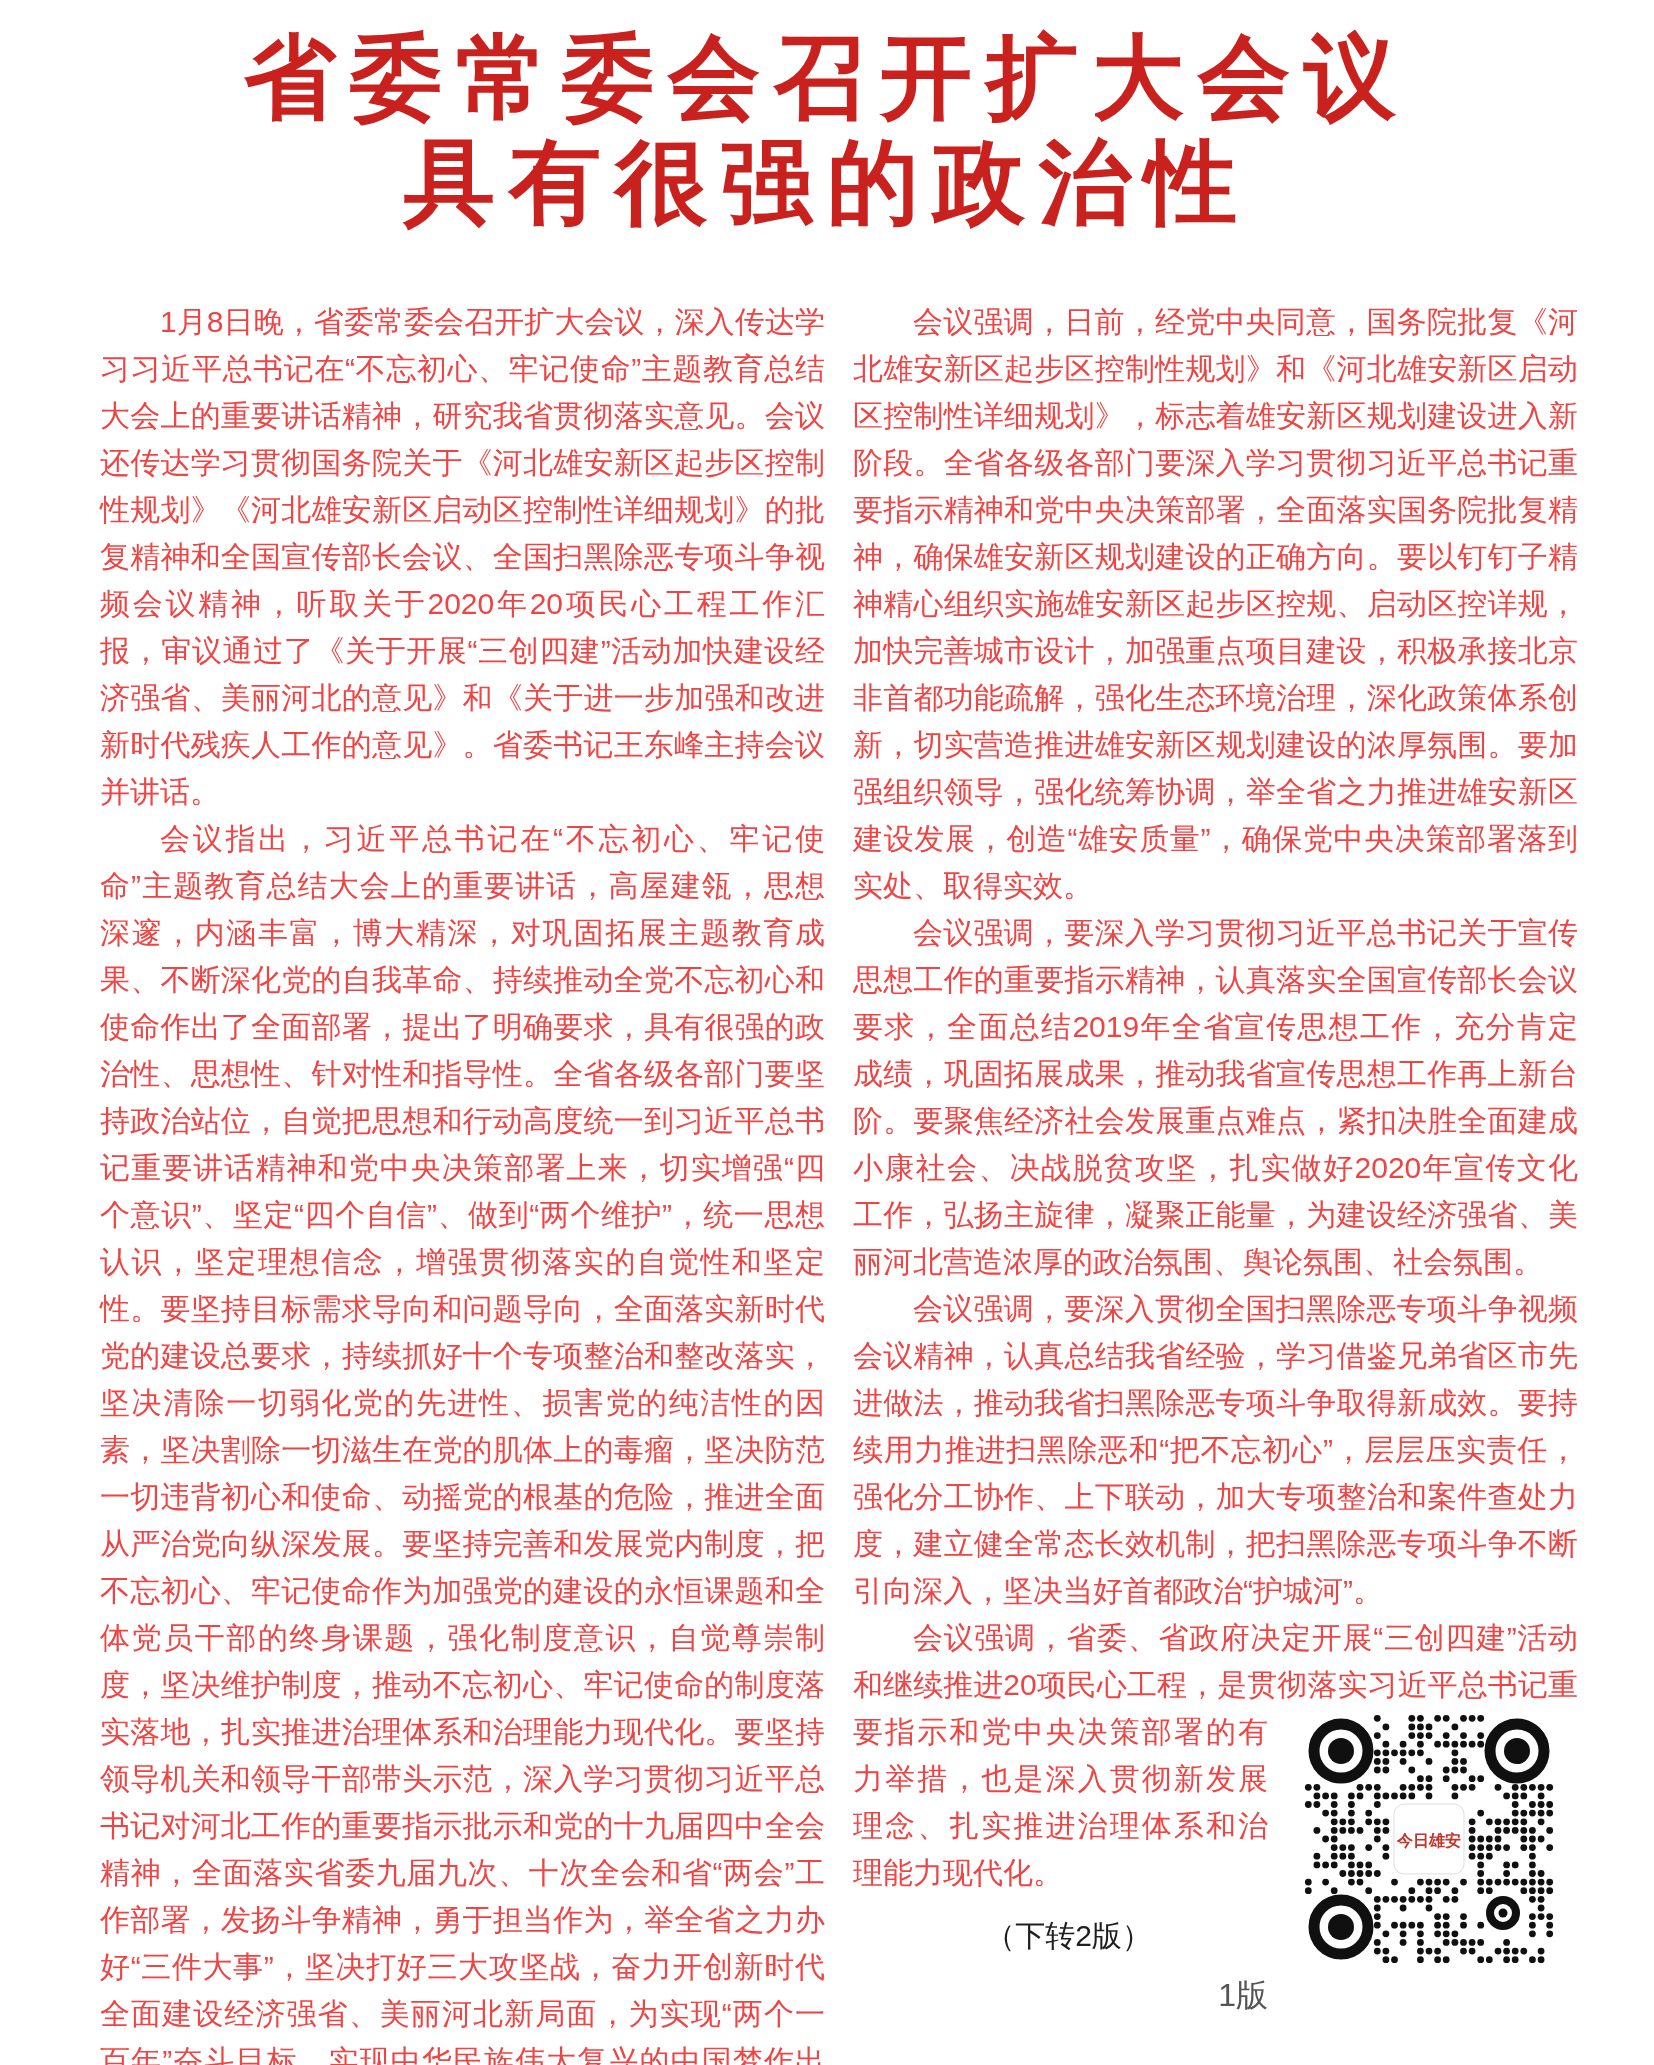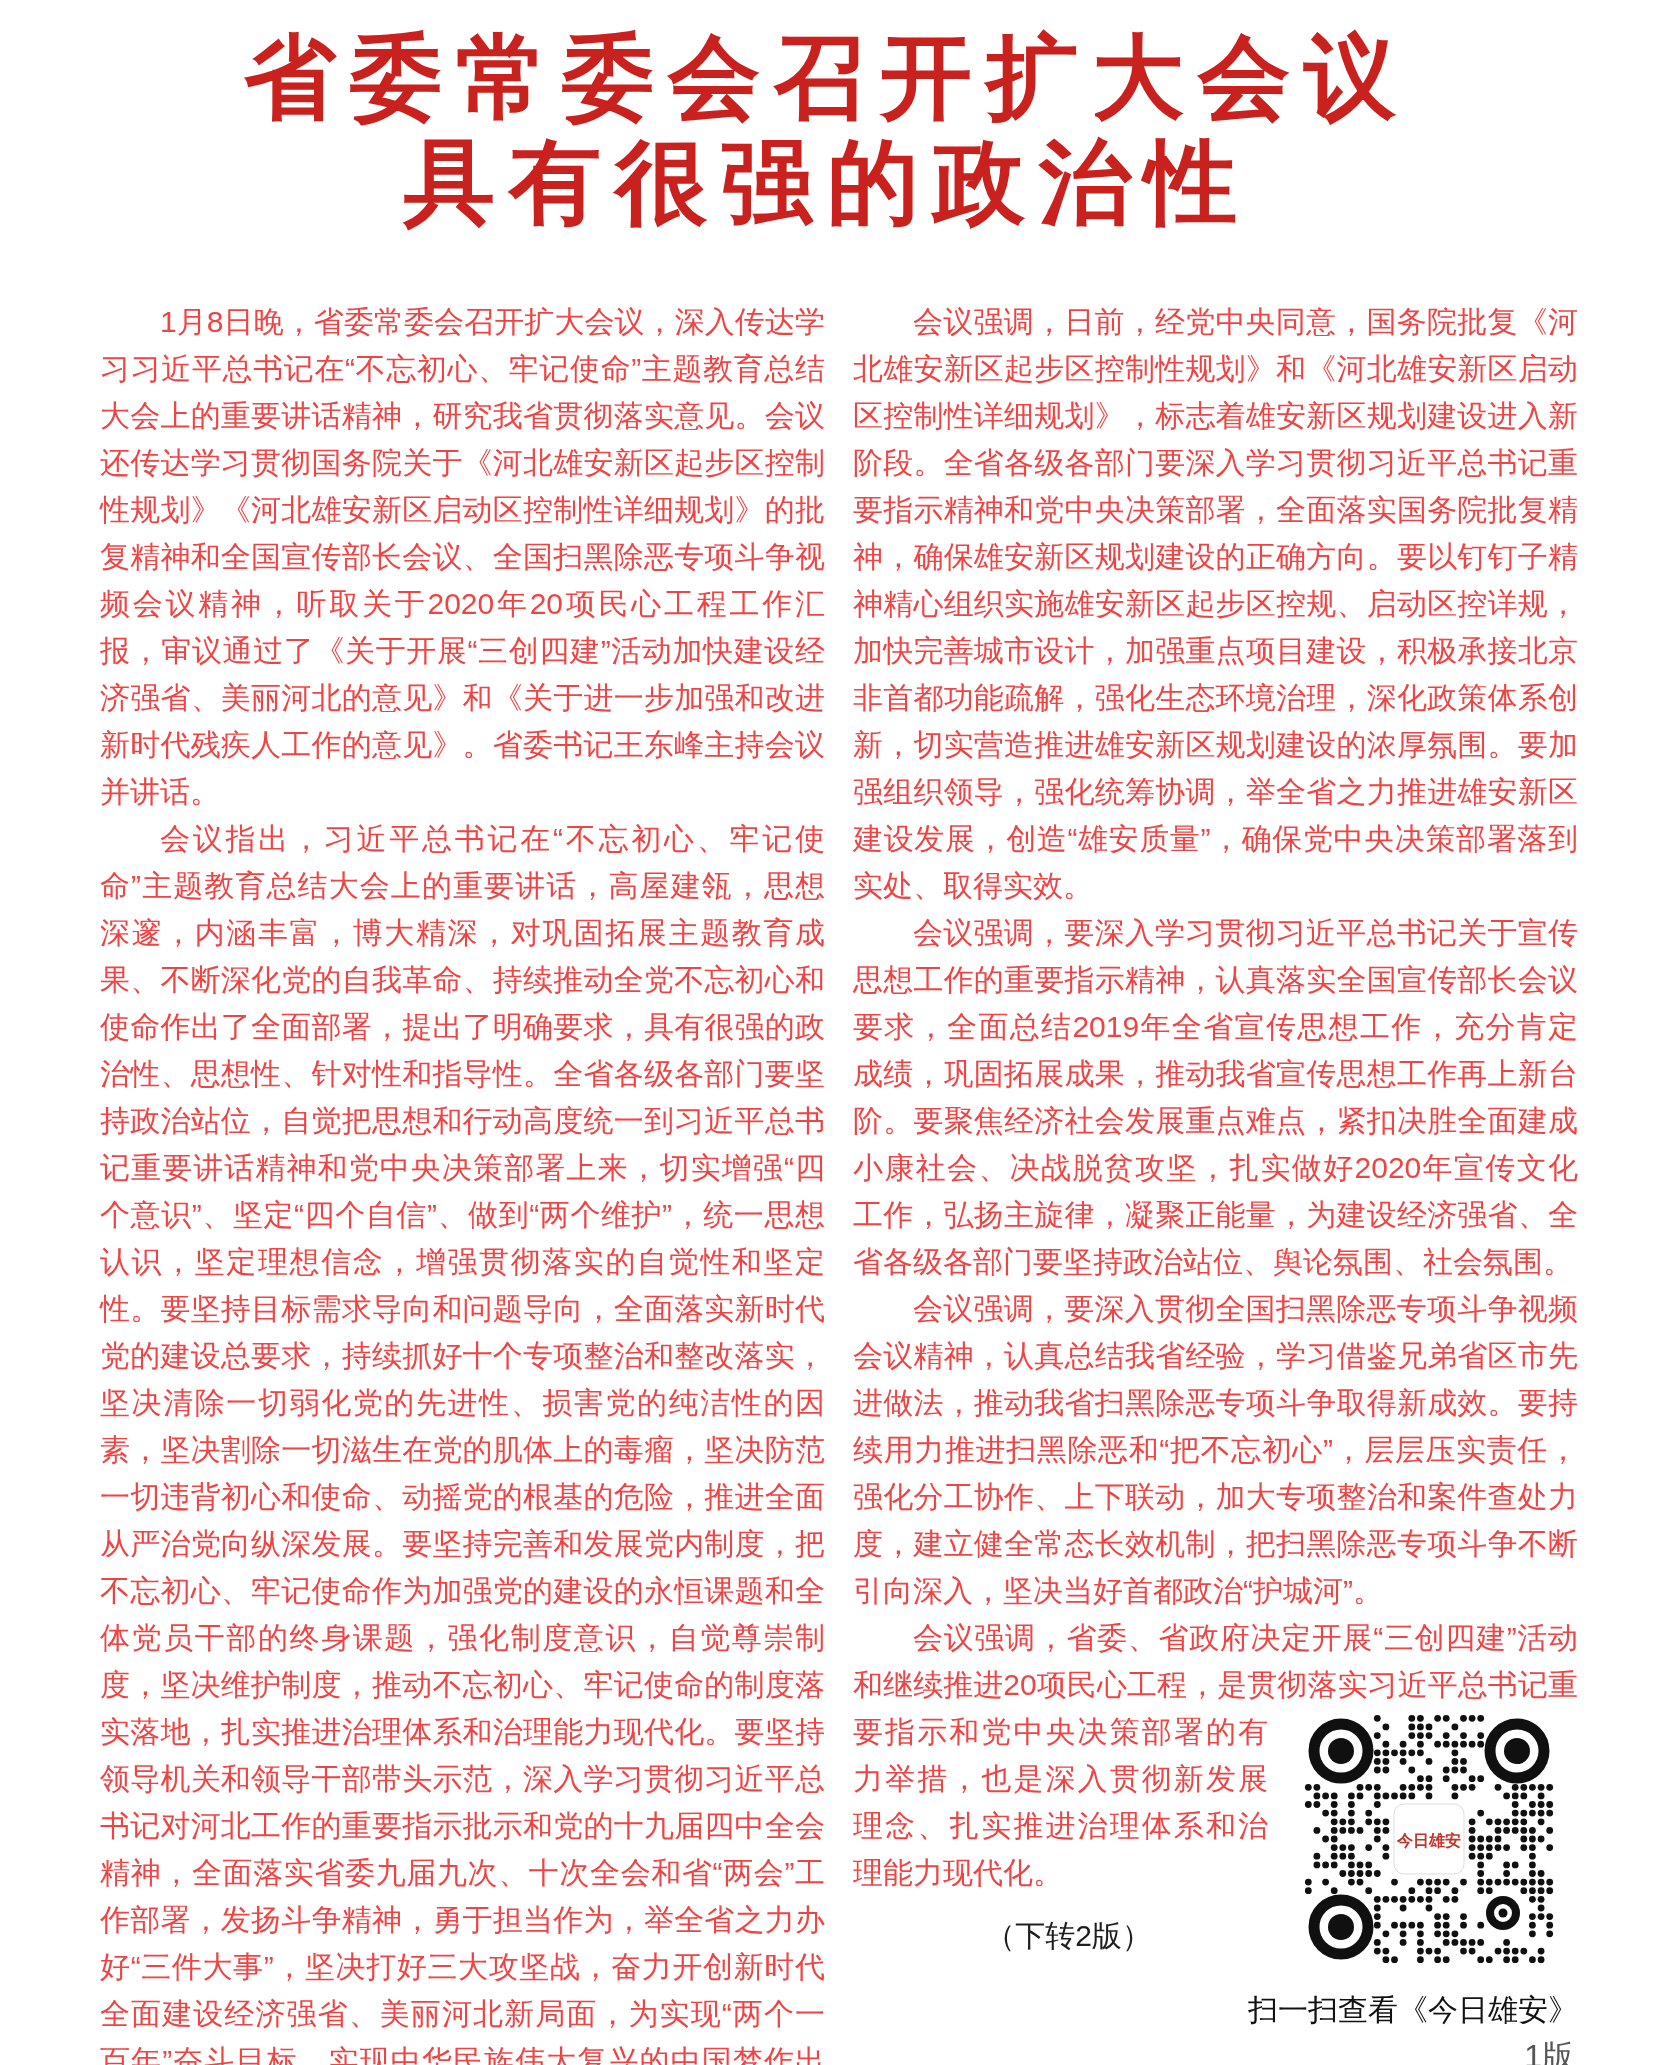--- a/index.html
+++ b/index.html
@@ -95,21 +95,21 @@
 
   <div class="columns">
 
     <div class="col">
       <p class="body-para">1月8日晚，省委常委会召开扩大会议，深入传达学习习近平总书记在“不忘初心、牢记使命”主题教育总结大会上的重要讲话精神，研究我省贯彻落实意见。会议还传达学习贯彻国务院关于《河北雄安新区起步区控制性规划》《河北雄安新区启动区控制性详细规划》的批复精神和全国宣传部长会议、全国扫黑除恶专项斗争视频会议精神，听取关于2020年20项民心工程工作汇报，审议通过了《关于开展“三创四建”活动加快建设经济强省、美丽河北的意见》和《关于进一步加强和改进新时代残疾人工作的意见》。省委书记王东峰主持会议并讲话。</p>
       <p class="body-para">会议指出，习近平总书记在“不忘初心、牢记使命”主题教育总结大会上的重要讲话，高屋建瓴，思想深邃，内涵丰富，博大精深，对巩固拓展主题教育成果、不断深化党的自我革命、持续推动全党不忘初心和使命作出了全面部署，提出了明确要求，具有很强的政治性、思想性、针对性和指导性。全省各级各部门要坚持政治站位，自觉把思想和行动高度统一到习近平总书记重要讲话精神和党中央决策部署上来，切实增强“四个意识”、坚定“四个自信”、做到“两个维护”，统一思想认识，坚定理想信念，增强贯彻落实的自觉性和坚定性。要坚持目标需求导向和问题导向，全面落实新时代党的建设总要求，持续抓好十个专项整治和整改落实，坚决清除一切弱化党的先进性、损害党的纯洁性的因素，坚决割除一切滋生在党的肌体上的毒瘤，坚决防范一切违背初心和使命、动摇党的根基的危险，推进全面从严治党向纵深发展。要坚持完善和发展党内制度，把不忘初心、牢记使命作为加强党的建设的永恒课题和全体党员干部的终身课题，强化制度意识，自觉尊崇制度，坚决维护制度，推动不忘初心、牢记使命的制度落实落地，扎实推进治理体系和治理能力现代化。要坚持领导机关和领导干部带头示范，深入学习贯彻习近平总书记对河北工作的重要指示批示和党的十九届四中全会精神，全面落实省委九届九次、十次全会和省“两会”工作部署，发扬斗争精神，勇于担当作为，举全省之力办好“三件大事”，坚决打好三大攻坚战，奋力开创新时代全面建设经济强省、美丽河北新局面，为实现“两个一百年”奋斗目标、实现中华民族伟大复兴的中国梦作出新的更大贡献。</p>
     </div>
 
     <div class="col">
       <p class="body-para">会议强调，日前，经党中央同意，国务院批复《河北雄安新区起步区控制性规划》和《河北雄安新区启动区控制性详细规划》，标志着雄安新区规划建设进入新阶段。全省各级各部门要深入学习贯彻习近平总书记重要指示精神和党中央决策部署，全面落实国务院批复精神，确保雄安新区规划建设的正确方向。要以钉钉子精神精心组织实施雄安新区起步区控规、启动区控详规，加快完善城市设计，加强重点项目建设，积极承接北京非首都功能疏解，强化生态环境治理，深化政策体系创新，切实营造推进雄安新区规划建设的浓厚氛围。要加强组织领导，强化统筹协调，举全省之力推进雄安新区建设发展，创造“雄安质量”，确保党中央决策部署落到实处、取得实效。</p>
-      <p class="body-para">会议强调，要深入学习贯彻习近平总书记关于宣传思想工作的重要指示精神，认真落实全国宣传部长会议要求，全面总结2019年全省宣传思想工作，充分肯定成绩，巩固拓展成果，推动我省宣传思想工作再上新台阶。要聚焦经济社会发展重点难点，紧扣决胜全面建成小康社会、决战脱贫攻坚，扎实做好2020年宣传文化工作，弘扬主旋律，凝聚正能量，为建设经济强省、全省各级各部门要坚持政治站位、舆论氛围、社会氛围。</p>
+      <p class="body-para">会议强调，要深入学习贯彻习近平总书记关于宣传思想工作的重要指示精神，认真落实全国宣传部长会议要求，全面总结2019年全省宣传思想工作，充分肯定成绩，巩固拓展成果，推动我省宣传思想工作再上新台阶。要聚焦经济社会发展重点难点，紧扣决胜全面建成小康社会、决战脱贫攻坚，扎实做好2020年宣传文化工作，弘扬主旋律，凝聚正能量，为建设经济强省、美丽河北营造浓厚的政治氛围、舆论氛围、社会氛围。</p>
       <p class="body-para">会议强调，要深入贯彻全国扫黑除恶专项斗争视频会议精神，认真总结我省经验，学习借鉴兄弟省区市先进做法，推动我省扫黑除恶专项斗争取得新成效。要持续用力推进扫黑除恶和“把不忘初心”，层层压实责任，强化分工协作、上下联动，加大专项整治和案件查处力度，建立健全常态长效机制，把扫黑除恶专项斗争不断引向深入，坚决当好首都政治“护城河”。</p>
 
       <p class="body-para">
         <span>会议强调，省委、省政府决定开展“三创四建”活动和继续推进20项民心工程，是贯彻落实习近平总书记重要</span><span class="qr-float">
             <svg id="qr-svg" width="250" height="250" viewBox="0 0 250 250">
               <circle cx="237.1" cy="245.7" r="3.4" fill="#101010"></circle>
               <circle cx="228.4" cy="245.7" r="3.4" fill="#101010"></circle>
               <circle cx="211.2" cy="245.7" r="3.4" fill="#101010"></circle>
               <circle cx="202.6" cy="245.7" r="3.4" fill="#101010"></circle>
               <circle cx="185.3" cy="245.7" r="3.4" fill="#101010"></circle>
@@ -409,19 +409,18 @@
             <circle cx="199" cy="199" r="4.5" fill="#101010"></circle>
 
             <rect x="90" y="90" width="70" height="70" rx="10" fill="#ffffff" stroke="#dddddd"></rect>
             <text x="125" y="132" text-anchor="middle" font-size="16" font-weight="bold" fill="#c0342b">今日雄安</text>
           </svg>
           </span><span>指示和党中央决策部署的有力举措，也是深入贯彻新发展理念、扎实推进治理体系和治理能力现代化。</span>
       </p>
 
       <p class="turn-note">（下转2版）</p>
 
-      <div class="qr-caption">扫一扫查看《今日雄安》</div>
 
       <div class="page-number">1版</div>
     </div>
 
   </div>
 </div>
 
 </body></html>

